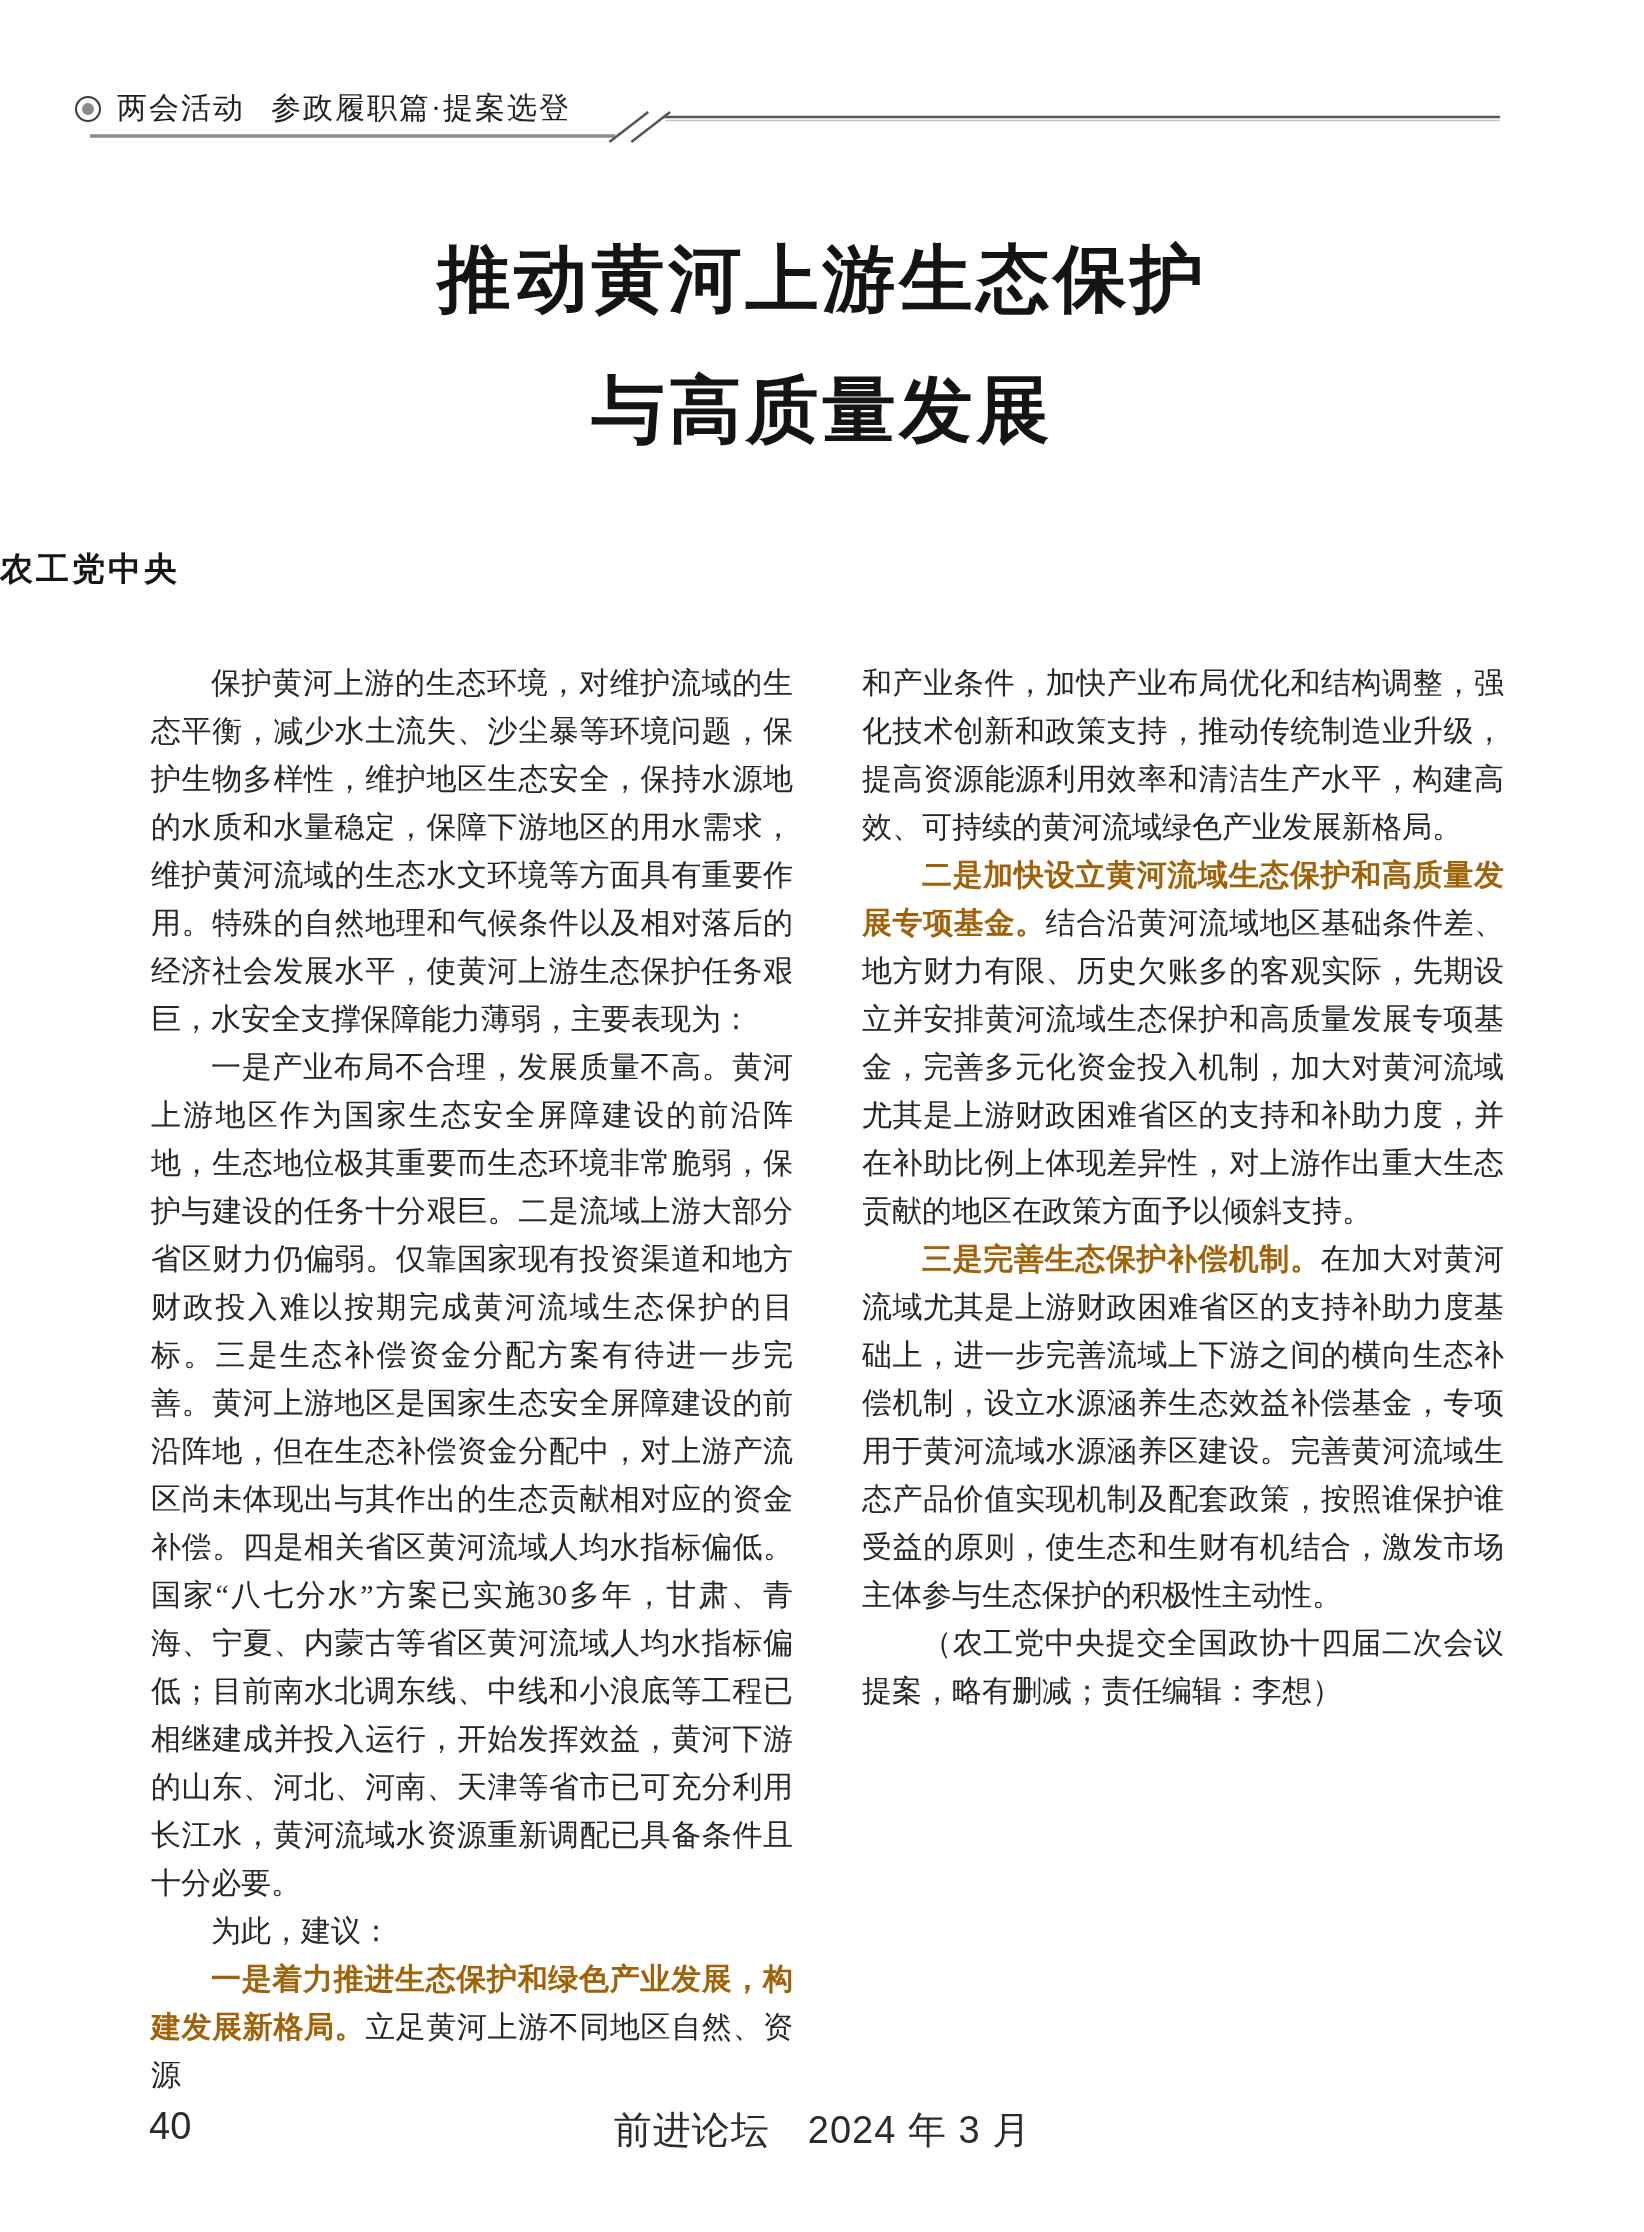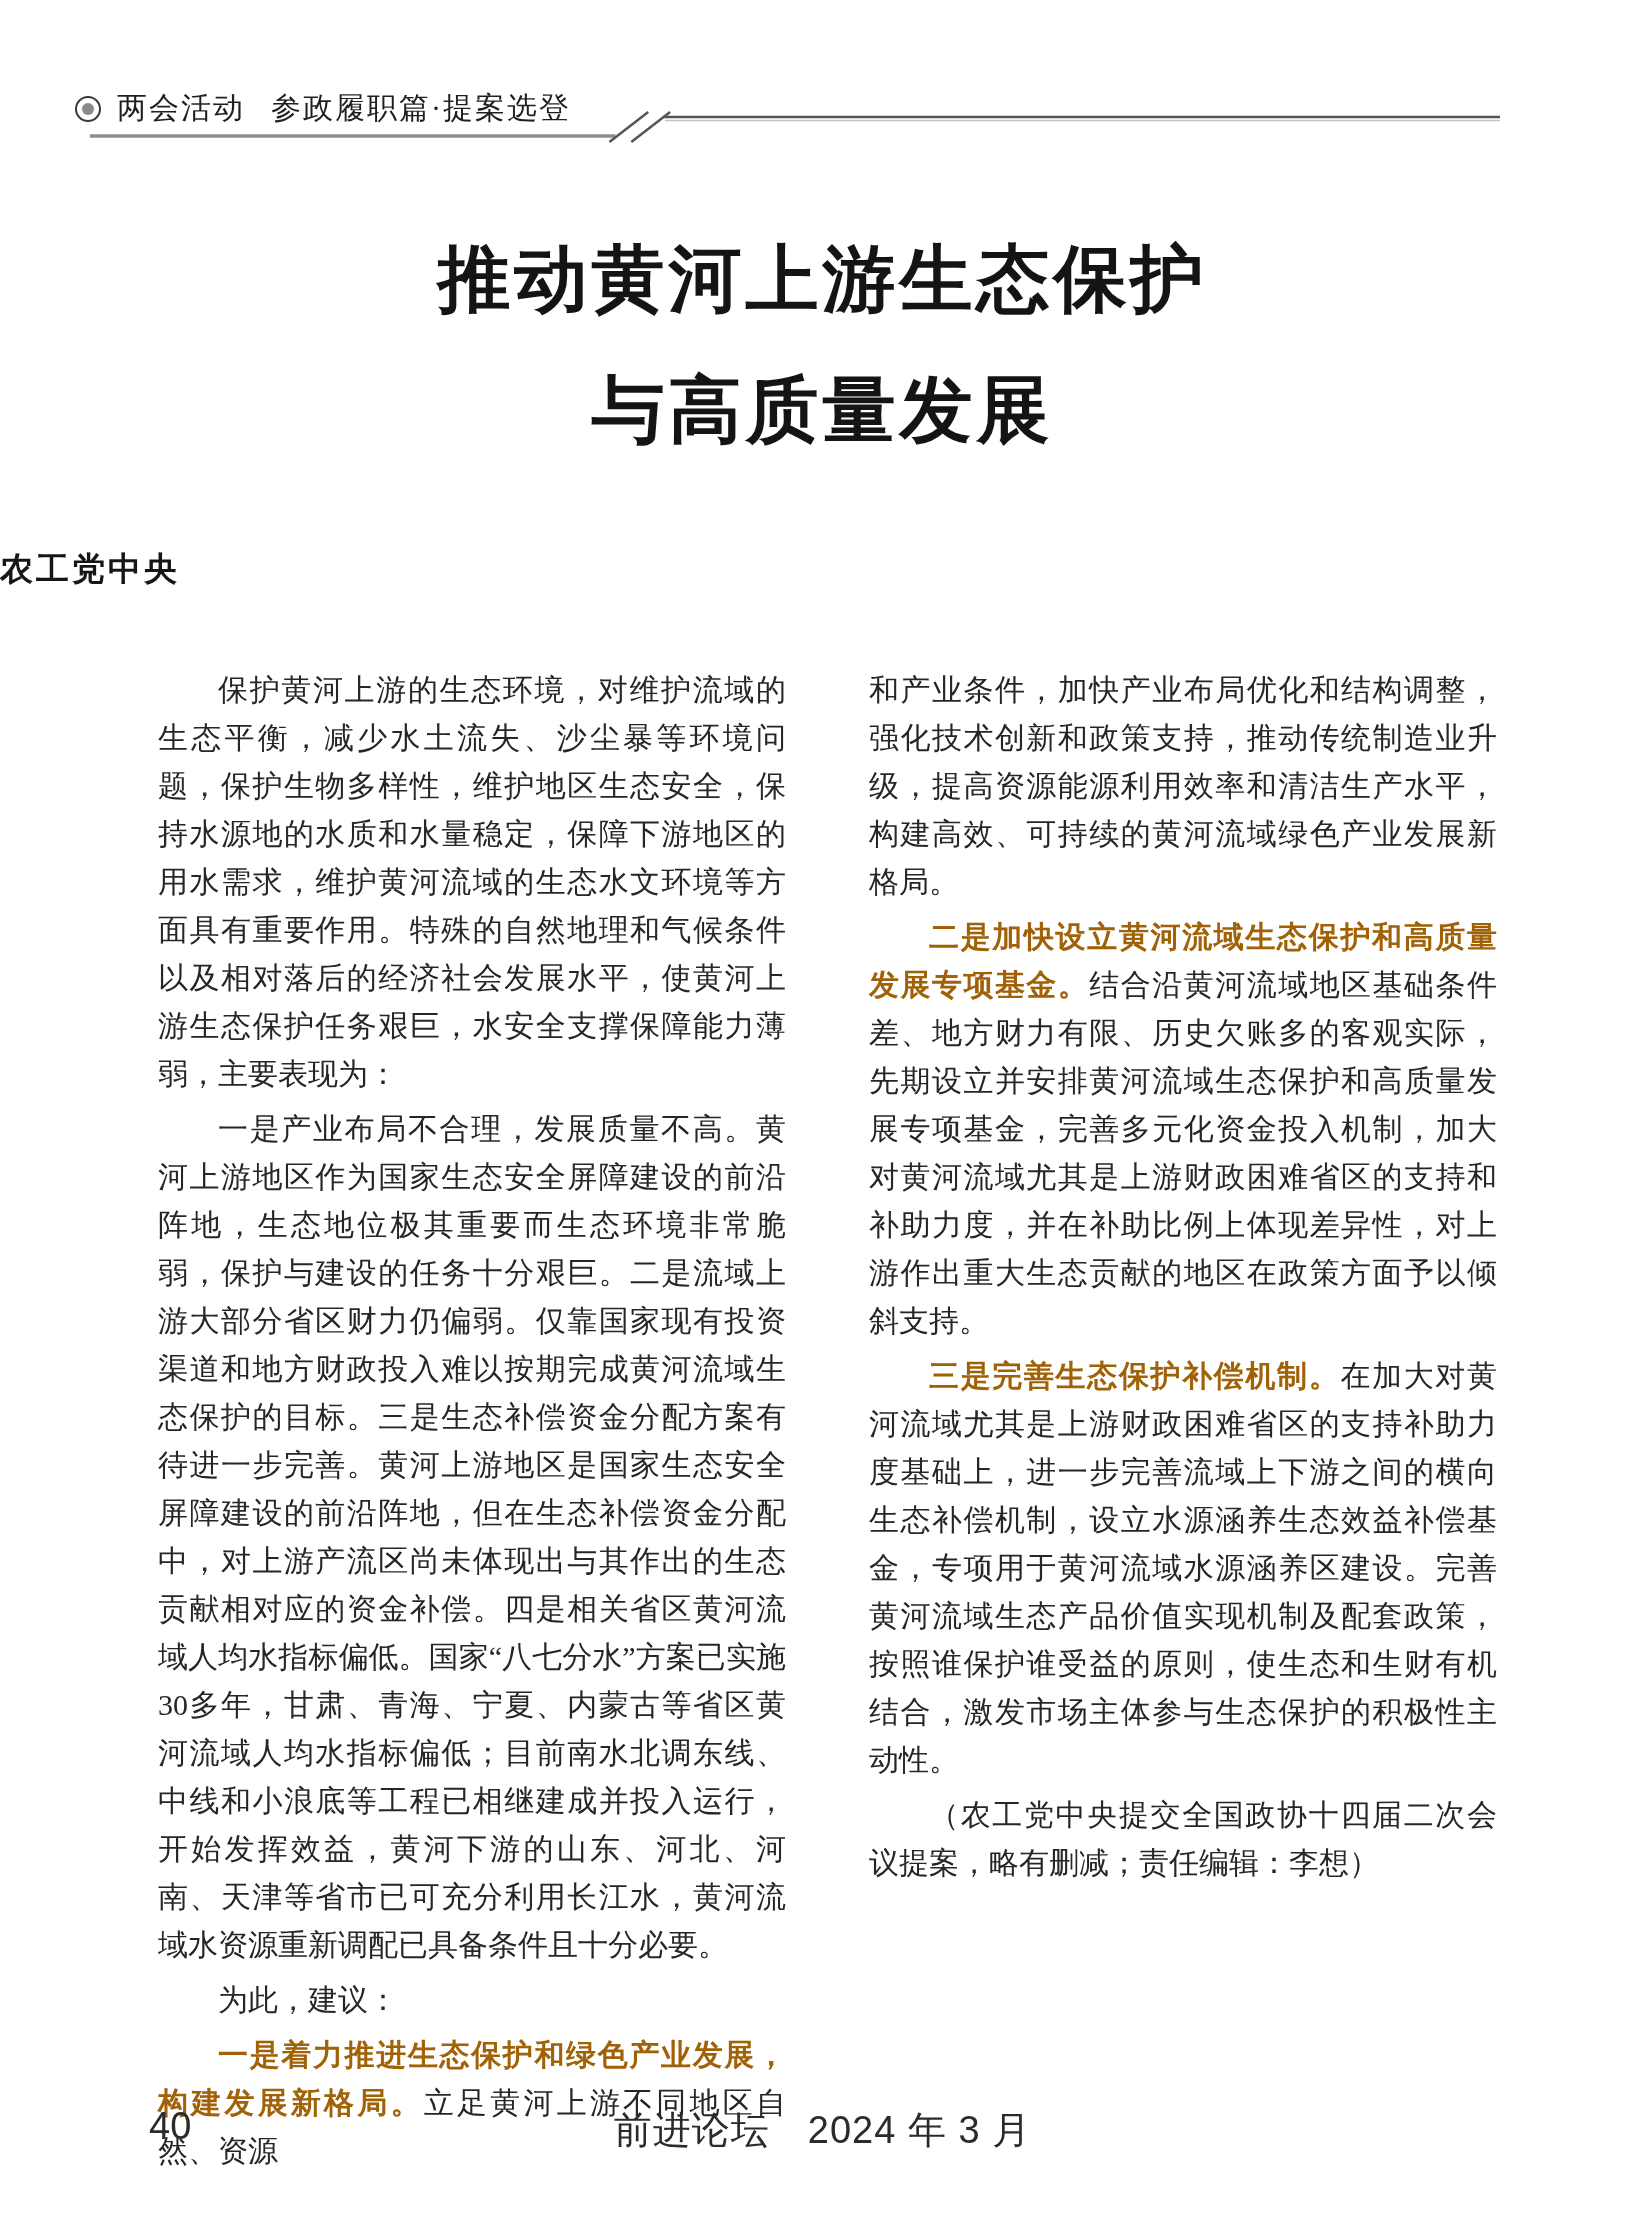--- a/index.html
+++ b/index.html
@@ -44,21 +44,21 @@
   .article-body{
     position:absolute; top:659px; left:151px;
     display:flex; gap:69px;
   }
   .col{
     width:642px;
     font-size:30px; line-height:48px;
     text-align:justify;
     color:#262626;
   }
-  .col p{margin:7px; text-indent:2em;}
+  .col p{margin:0; text-indent:2em;}
   .col p.no-indent{text-indent:0;}
   .lead{
     font-family:"Liberation Sans", sans-serif;
     font-weight:700; color:#a16207;
   }
   
   .page-footer{
     position:absolute; top:2105px; left:0; width:100%;
     font-family:"Liberation Sans", sans-serif;
     font-size:38px; color:#2b2b2b;

